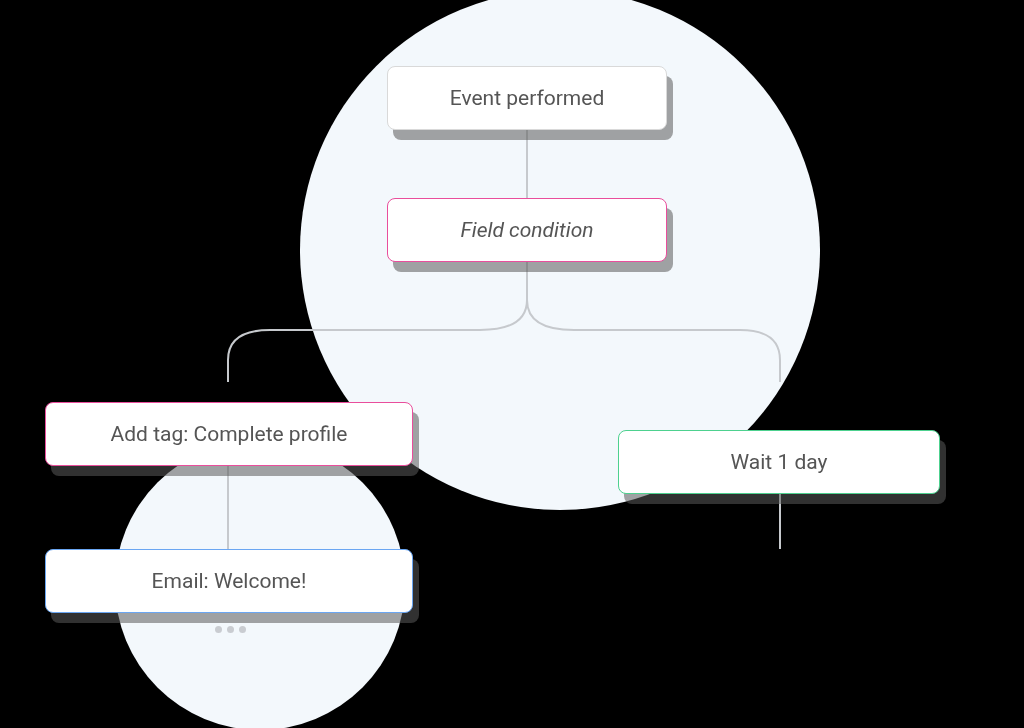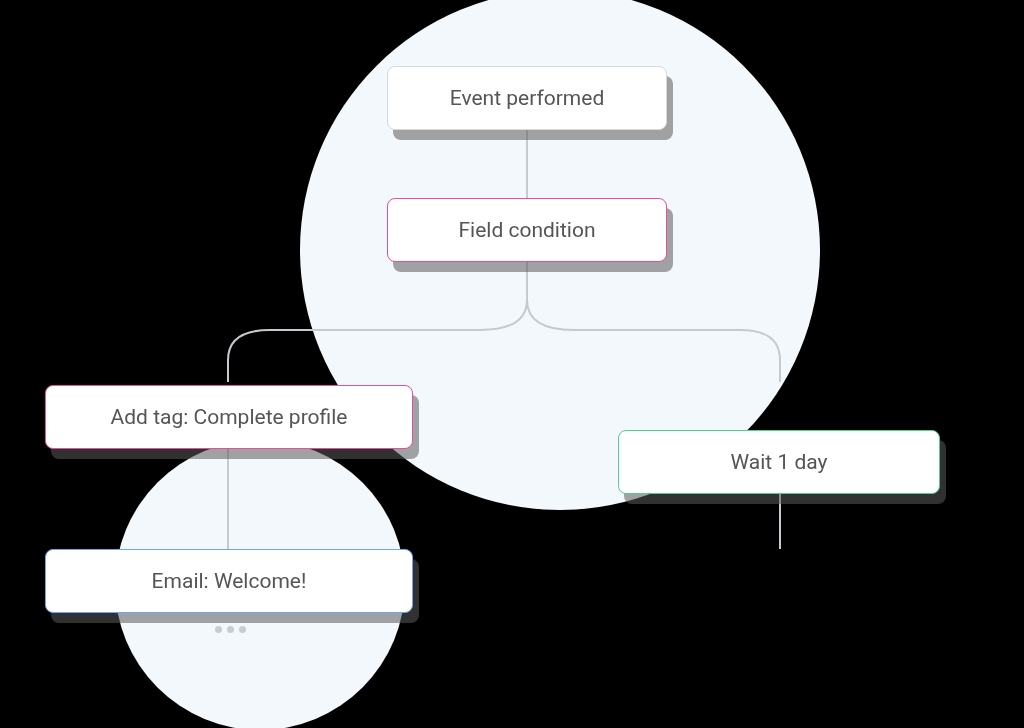--- a/index.html
+++ b/index.html
@@ -54,20 +54,21 @@
       padding: 0 24px;
       height: 64px;
       box-shadow: 6px 10px 0px 0px rgba(90,90,90,0.55);
       white-space: nowrap;
     }
     .node-trigger {
       border: 1px solid #d9d9d9;
     }
     .node-condition {
       border: 1.5px solid #e94e9c;
+      font-style: italic;
     }
     .node-action-tag {
       border: 1.5px solid #e94e9c;
     }
     .node-action-wait {
       border: 1.5px solid #4dd18f;
       margin-top: 48px;
     }
     .node-action-email {
       border: 1.5px solid #6aa6f2;
@@ -79,21 +80,21 @@
     }
     .dot {
       width: 7px;
       height: 7px;
       border-radius: 50%;
       background: #c9ccd1;
     }
     
     #n-trigger { left: 387px; top: 66px; width: 280px; }
     #n-condition { left: 387px; top: 198px; width: 280px; }
-    #n-addtag { left: 45px; top: 385px; width: 368px; }
+    #n-addtag { left: 45px; top: 402px; width: 368px; }
     #n-wait { left: 618px; top: 382px; width: 322px; }
     #n-email1 { left: 45px; top: 549px; width: 368px; }
     #n-email2 { left: 574px; top: 549px; width: 412px; }
     .dots-1 { left: 215px; top: 626px; }
   </style>
 </head>
 <body>
 
 <div class="canvas">
 

